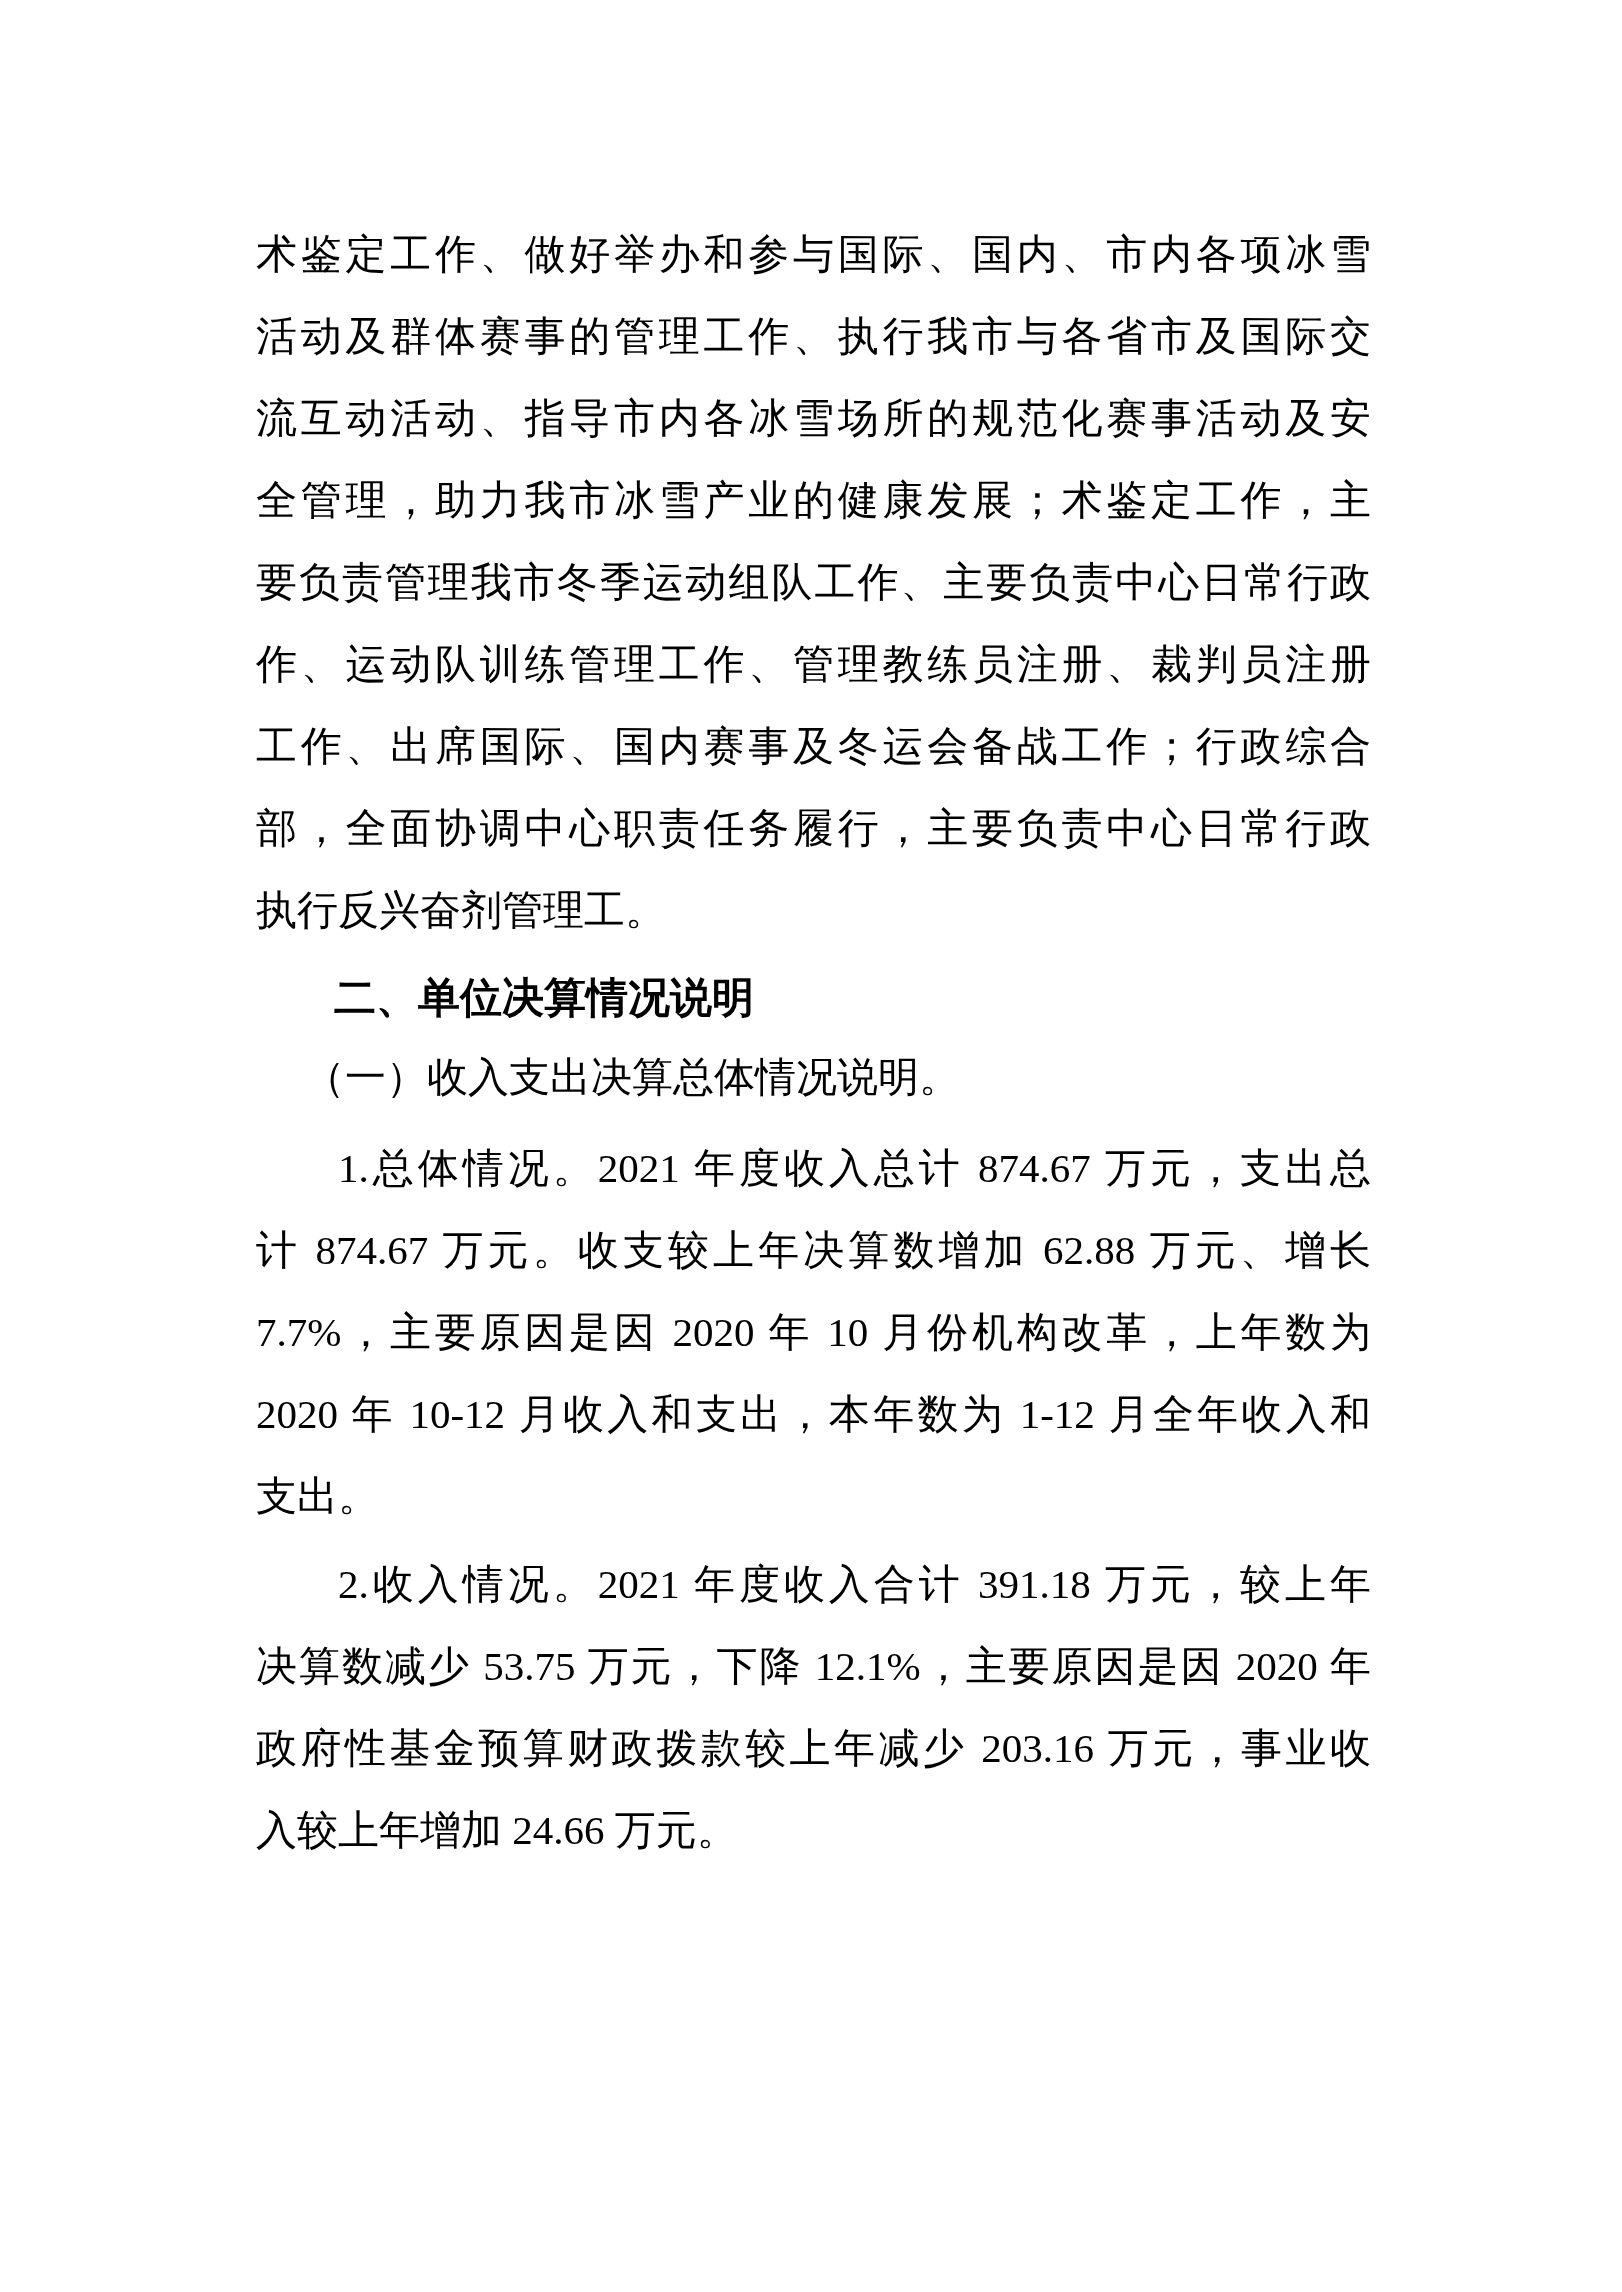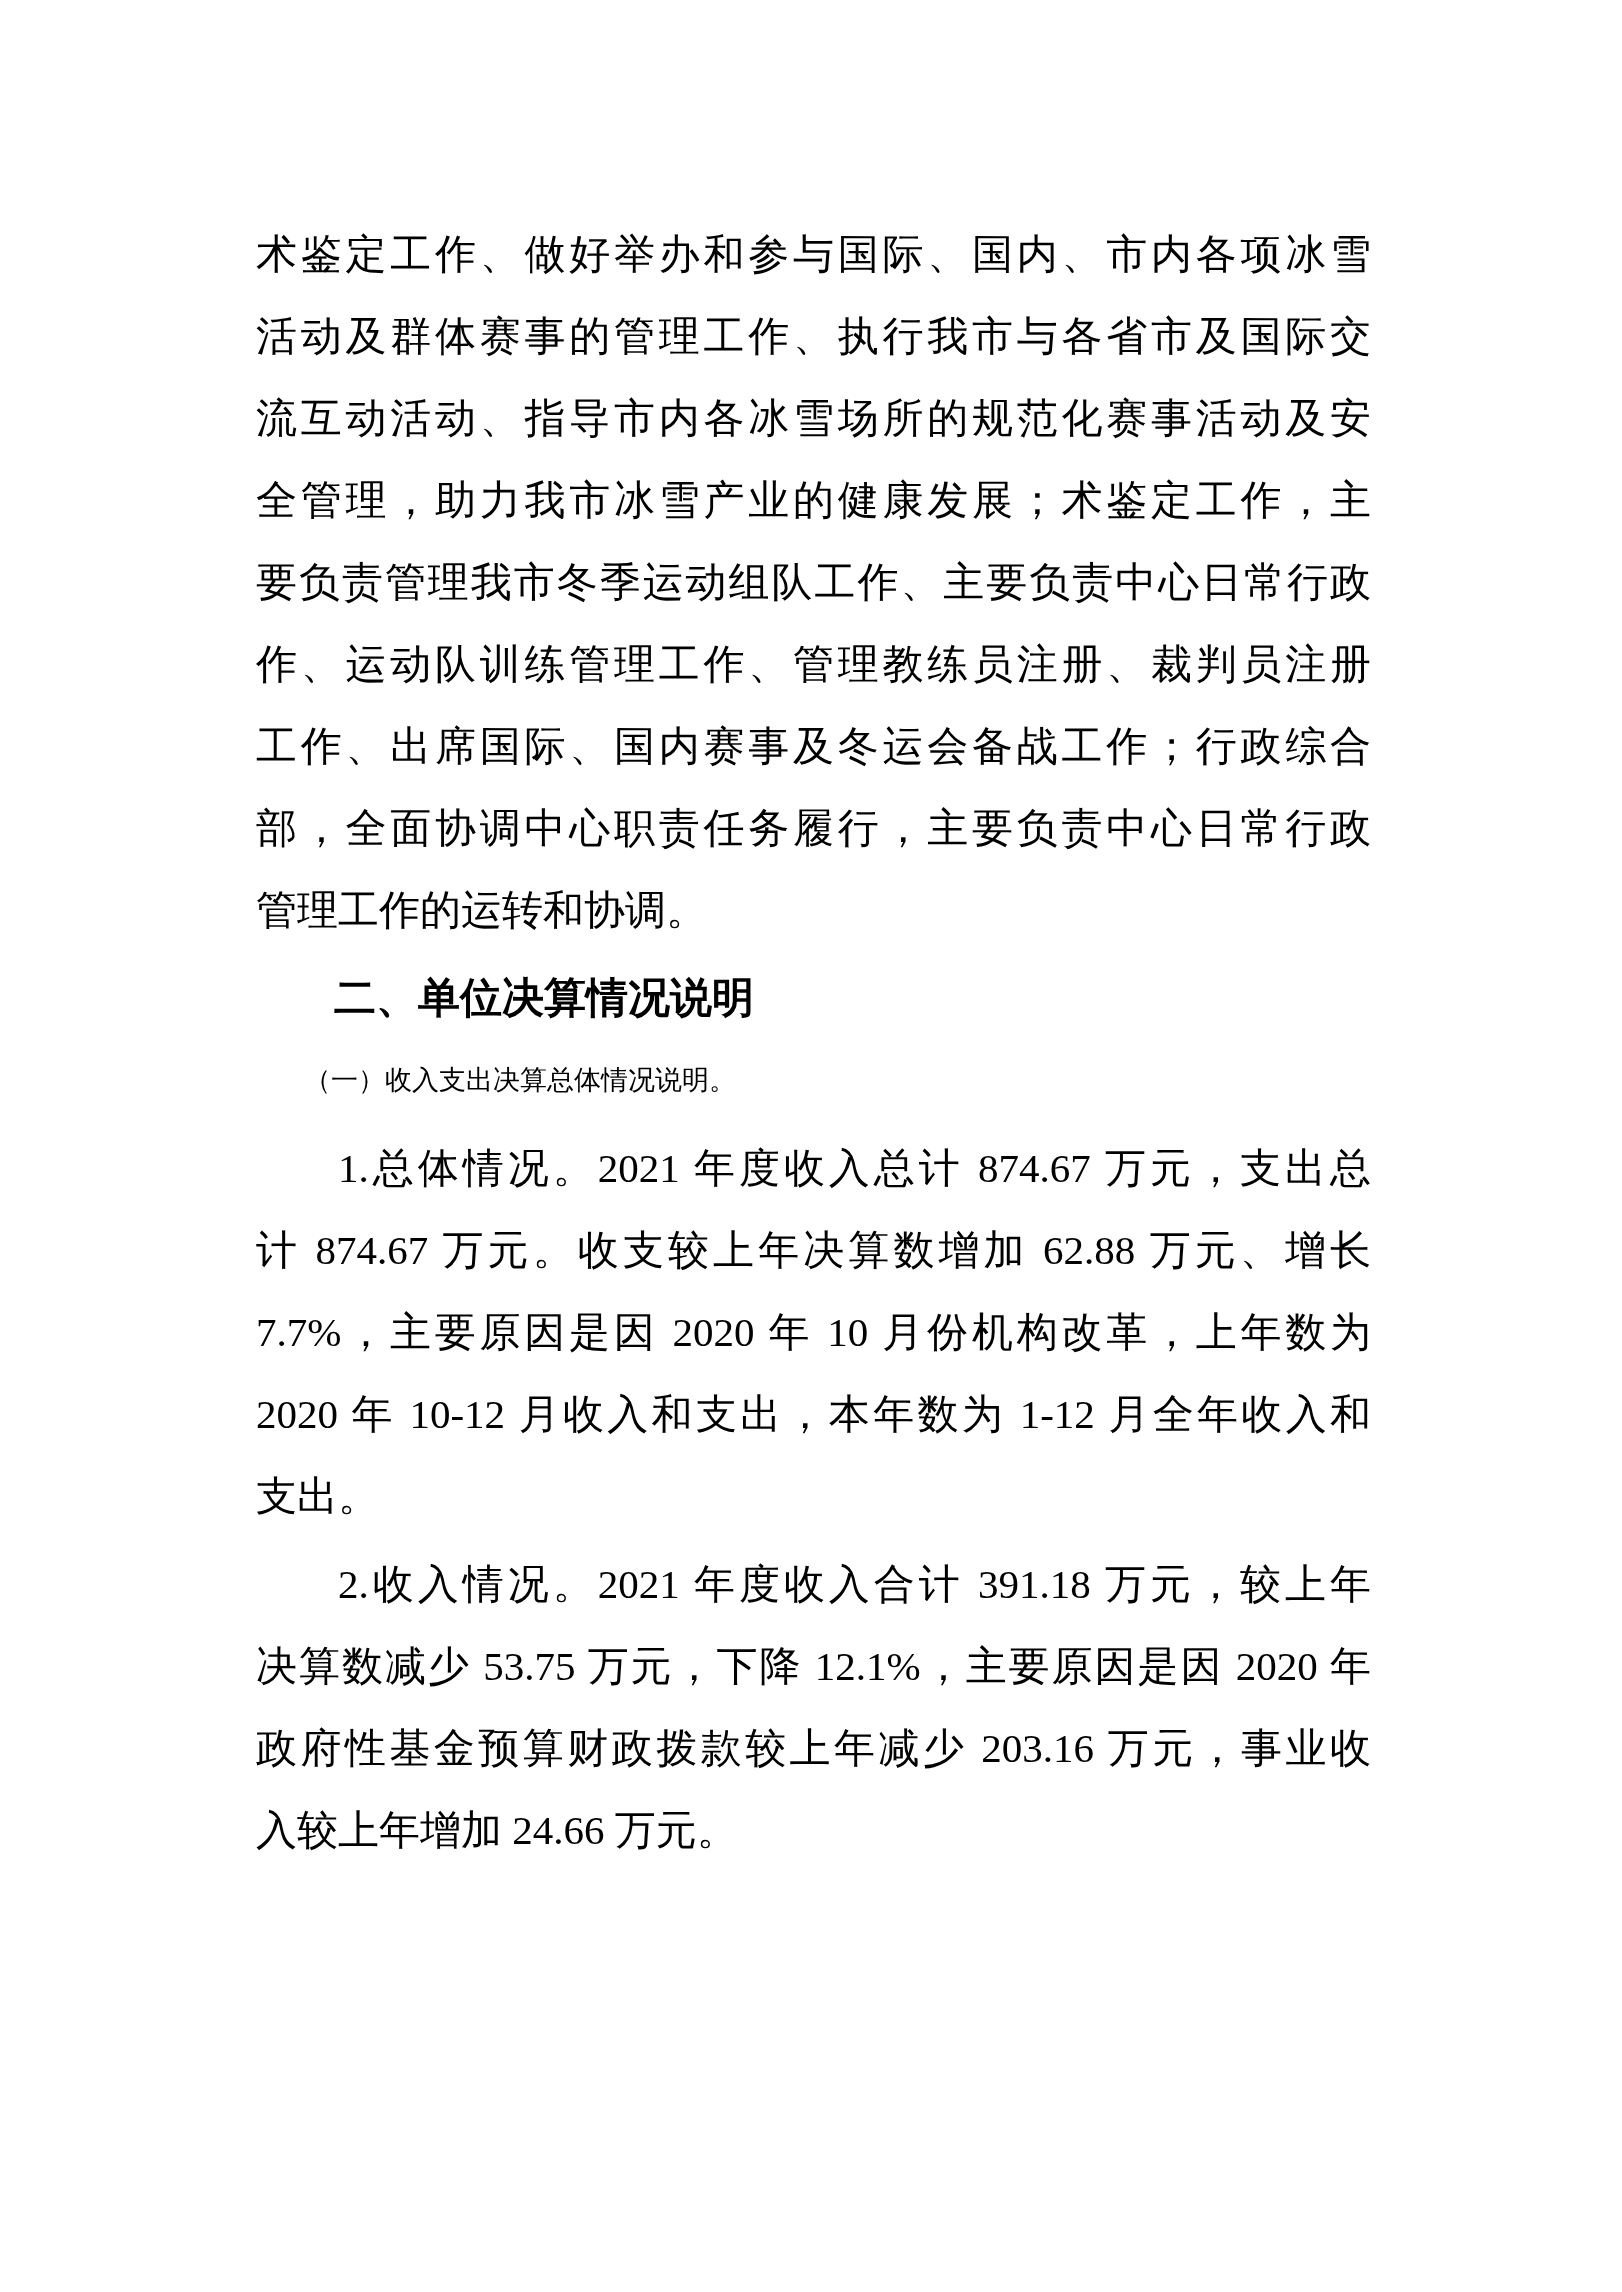--- a/index.html
+++ b/index.html
@@ -35,43 +35,43 @@
     margin: 0;
     font-family: Liberation Serif, serif;
     font-weight: 700;
     font-size: 42px;
     line-height: 82px;
     height: 82px;
     text-indent: 2em;
   }
   .subheading {
     margin: 0;
-    font-family: Liberation Sans, sans-serif;
+    font-family: Liberation Mono, monospace;
     font-weight: 400;
-    font-size: 27px;
+    font-size: 41px;
     line-height: 82px;
     height: 82px;
     text-indent: 54px;
   }
 </style>
 </head>
 <body>
 
 <div class="page">
 
   <div class="para">
     <div class="line fill">术鉴定工作、做好举办和参与国际、国内、市内各项冰雪</div>
     <div class="line fill">活动及群体赛事的管理工作、执行我市与各省市及国际交</div>
     <div class="line fill">流互动活动、指导市内各冰雪场所的规范化赛事活动及安</div>
     <div class="line fill">全管理，助力我市冰雪产业的健康发展；术鉴定工作，主</div>
     <div class="line fill">要负责管理我市冬季运动组队工作、主要负责中心日常行政</div>
     <div class="line fill">作、运动队训练管理工作、管理教练员注册、裁判员注册</div>
     <div class="line fill">工作、出席国际、国内赛事及冬运会备战工作；行政综合</div>
     <div class="line fill">部，全面协调中心职责任务履行，主要负责中心日常行政</div>
-    <div class="line">管理工作的运转和协调。</div>
+    <div class="line">执行反兴奋剂管理工。</div>
   </div>
 
   <div class="heading">二、单位决算情况说明</div>
 
   <div class="subheading">（一）收入支出决算总体情况说明。</div>
 
   <div class="para">
     <div class="line fill indent">1.总体情况。2021 年度收入总计 874.67 万元，支出总</div>
     <div class="line fill">计 874.67 万元。收支较上年决算数增加 62.88 万元、增长</div>
     <div class="line fill">7.7%，主要原因是因 2020 年 10 月份机构改革，上年数为</div>

